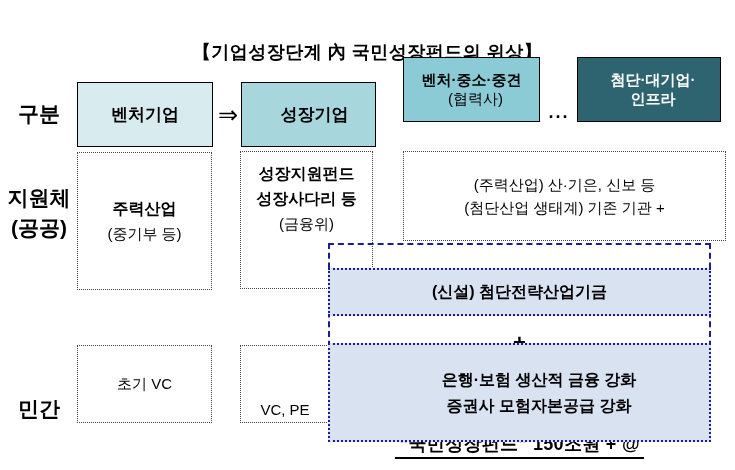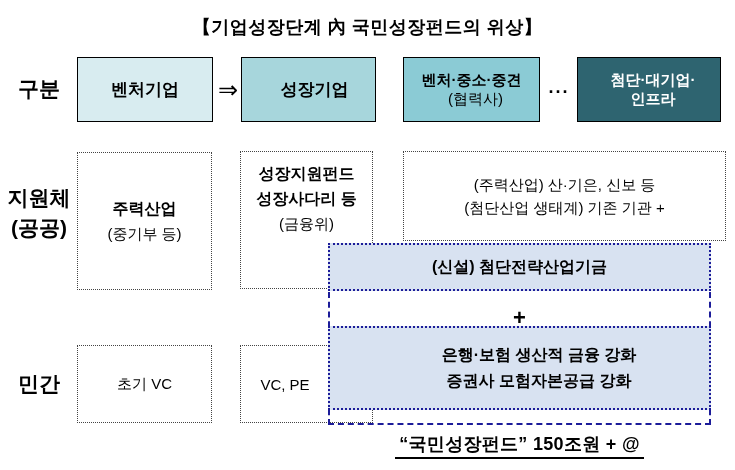--- a/index.html
+++ b/index.html
@@ -1,21 +1,21 @@
 <!DOCTYPE html>
 <html><head>
 <meta charset="utf-8">
 <style>
   html,body{margin:0;padding:0;background:#fff;}
   .canvas{
     position:relative;width:735px;height:470px;background:#fff;overflow:hidden;
     font-family:"Liberation Sans","DejaVu Sans",sans-serif;color:#000;
   }
   .abs{position:absolute;box-sizing:border-box;}
-  .center{display:flex;align-items:center;justify-content:center;text-align:center;}
+  .center{display:flex;align-items:center;justify-content:center;text-align:center;margin-top:25px;}
   .col{display:flex;flex-direction:column;align-items:center;justify-content:center;text-align:center;}
   .title{font-weight:bold;font-size:18px;letter-spacing:0.5px;}
   .rowlabel{font-weight:bold;font-size:21px;line-height:1.45;}
   .stagebox{border:1.5px solid #000;font-weight:bold;font-size:17px;}
   .stagebox .sub{font-weight:normal;font-size:15px;margin-left:8px;}
   .stagebox .l1{font-size:15px;}
   .dotbox{border:1.5px dotted #444;background:#fff;}
   .boldline{font-weight:bold;font-size:16px;line-height:1.55;}
   .regline{font-weight:normal;font-size:15px;line-height:1.55;}
   .arrow{font-size:24px;font-weight:normal;}
@@ -88,21 +88,21 @@
 
   <div class="abs dotbox" style="left:240px;top:345px;width:133px;height:78px;">
     <div class="center regline" style="position:absolute;left:0;top:0;width:88px;height:78px;">VC, PE</div>
   </div>
 
   <div class="abs fundgroup" style="left:328px;top:243px;width:383px;height:182px;">
     <div class="abs center band" style="left:-2px;top:-2px;width:383px;height:48px;">
       <span>(신설) 첨단전략산업기금</span>
     </div>
     <div class="abs center plus" style="left:0;top:48px;width:379px;height:50px;">+</div>
-    <div class="abs col band" style="left:-2px;top:81px;width:383px;height:84px;padding-left:39px;">
+    <div class="abs col band" style="left:-2px;top:98px;width:383px;height:99px;padding-left:39px;">
       <span>은행·보험 생산적 금융 강화</span>
       <span>증권사 모험자본공급 강화</span>
     </div>
   </div>
 
   <div class="abs" style="left:328px;top:432px;width:383px;text-align:center;">
     <span class="caption">“국민성장펀드” 150조원 + @</span>
   </div>
 
 </div>

